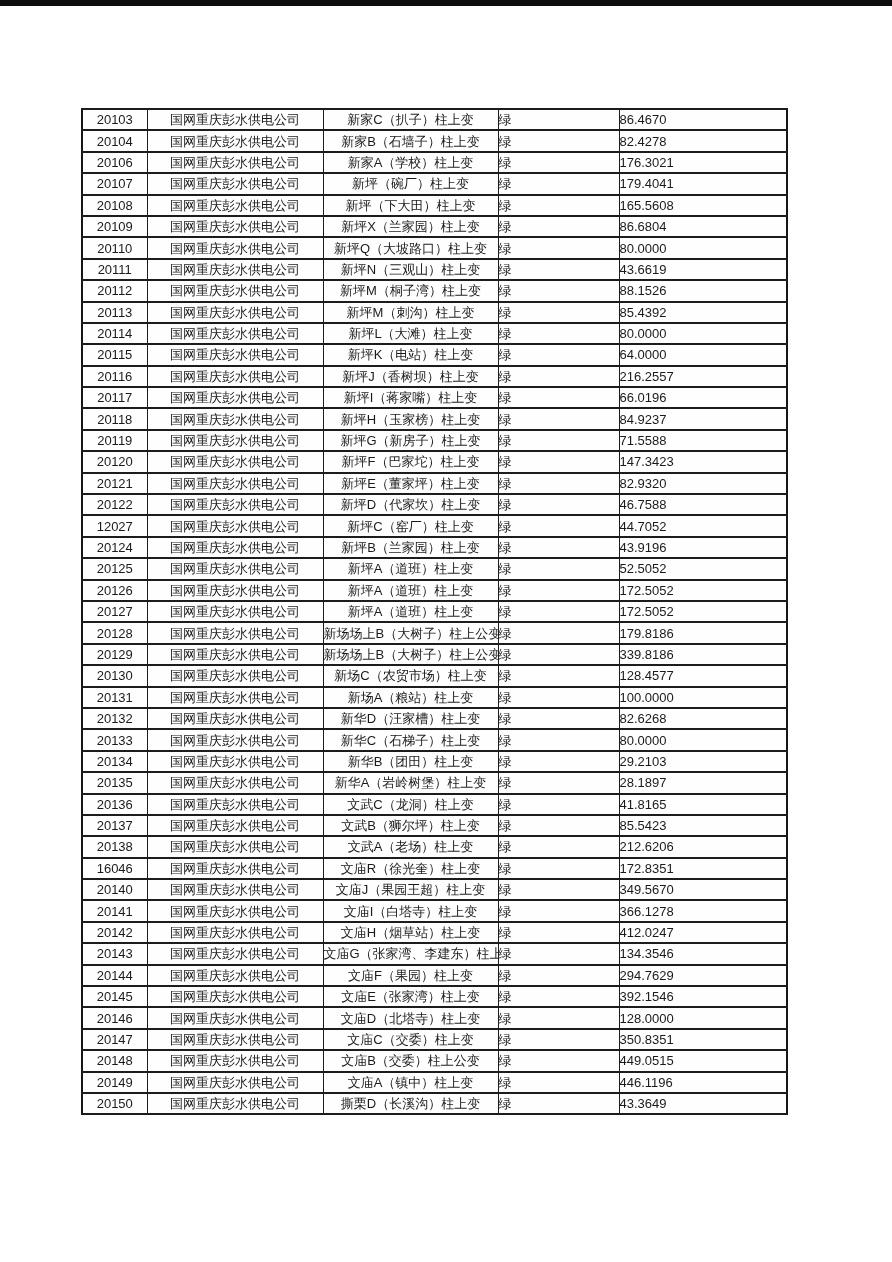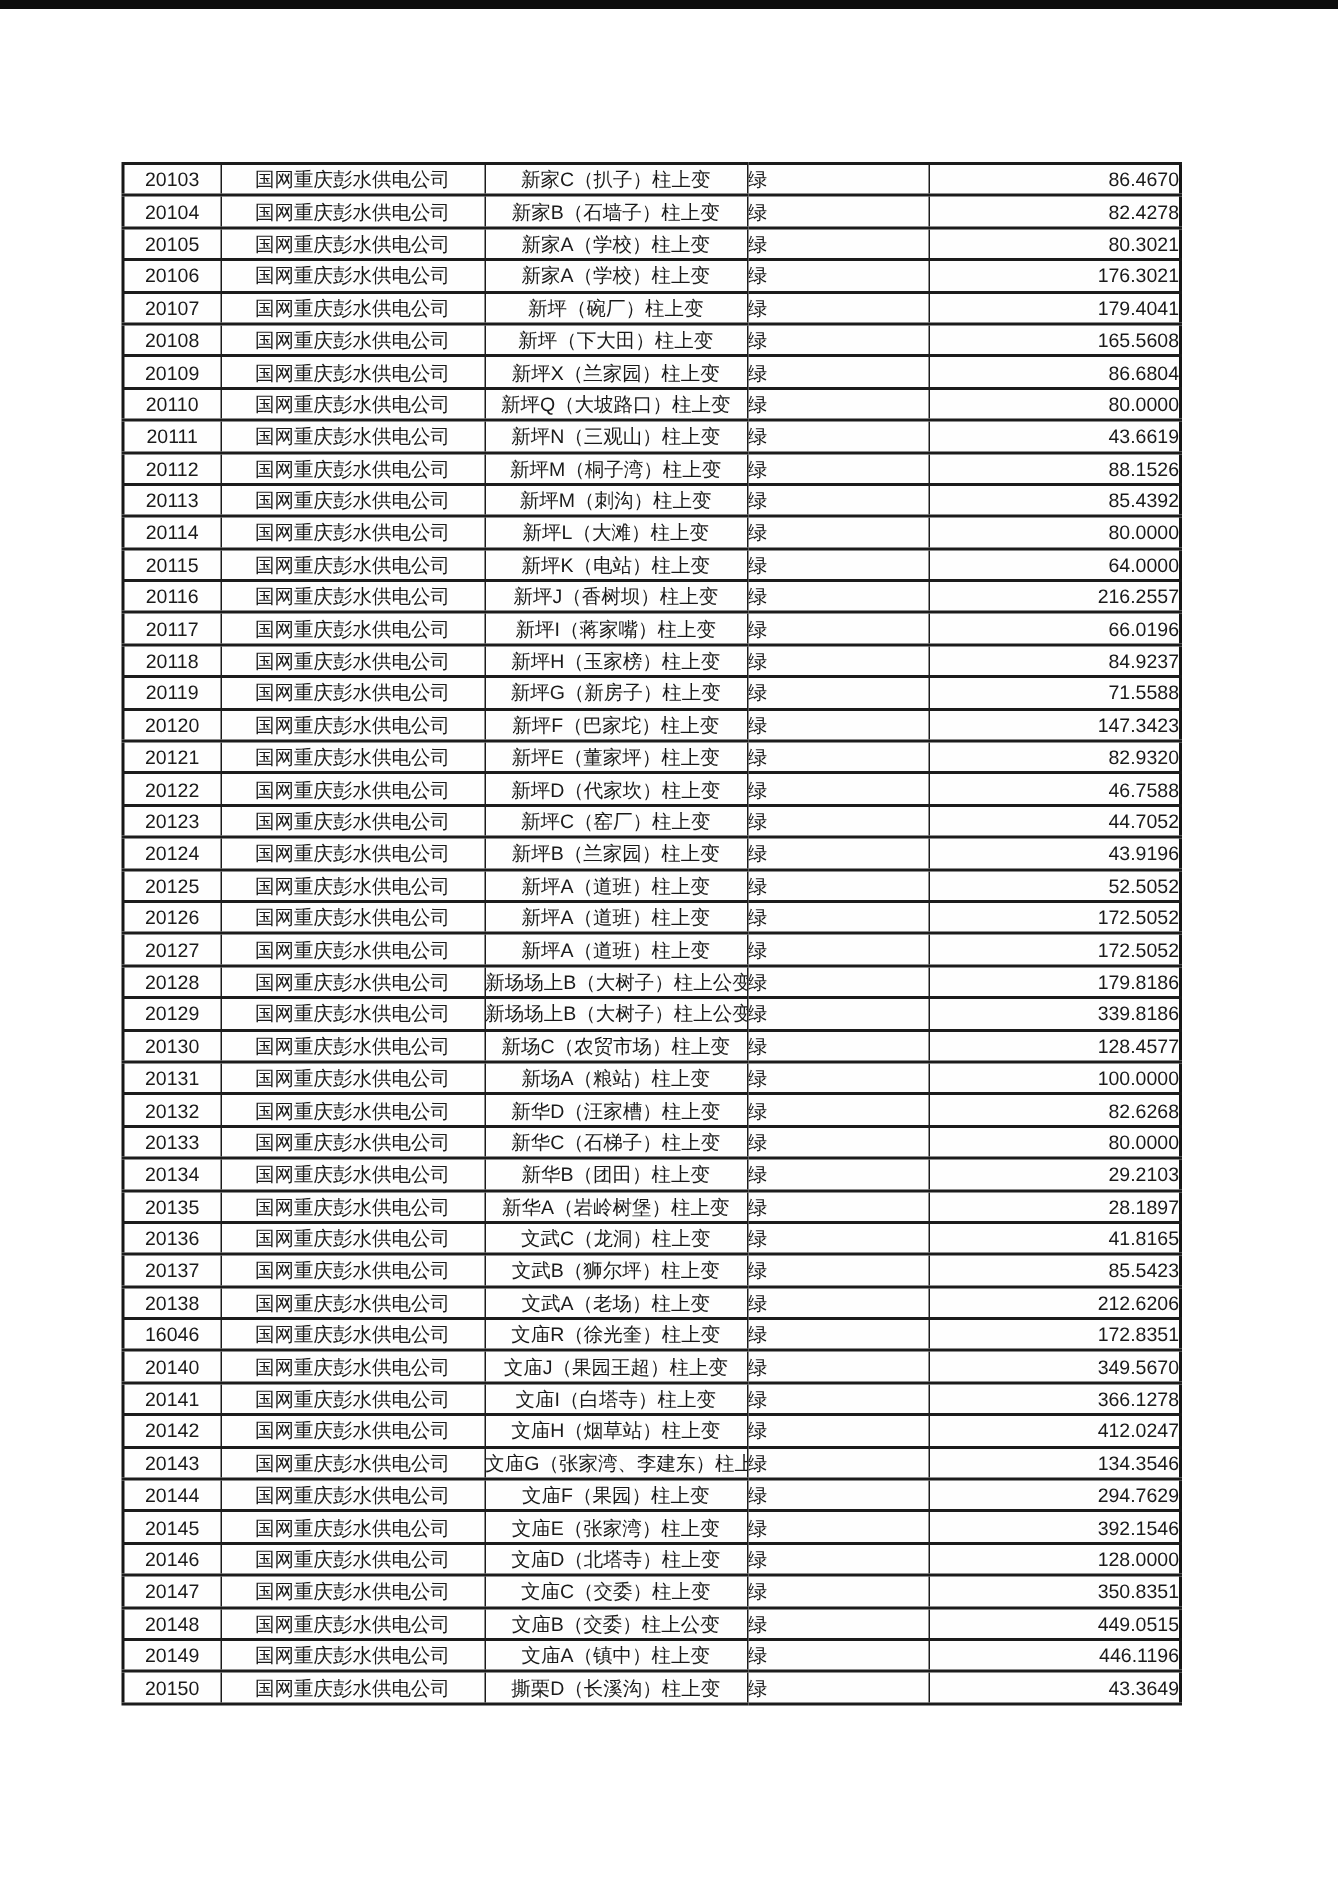--- a/index.html
+++ b/index.html
@@ -45,21 +45,21 @@
     font-size: 13px;
     line-height: 19px;
     overflow: hidden;
     white-space: nowrap;
     background: #fefefe;
   }
   td.cell-id     { text-align: center; }
   td.cell-company{ text-align: center; padding-left: 5px; }
   td.cell-name   { text-align: center; padding-left: 4px; }
   td.cell-status { text-align: left; padding-left: 3px; }
-  td.cell-value  { text-align: right; font-variant-numeric: tabular-nums; }
+  td.cell-value  { text-align: left; font-variant-numeric: tabular-nums; }
 </style>
 </head>
 <body>
 
 <div class="top-bar"></div>
 
 <div class="sheet-wrap">
   <table class="sheet-table">
     <colgroup>
       <col style="width:65px">
@@ -77,31 +77,24 @@
     <td class="cell-value">86.4670</td>
   </tr>
         <tr>
     <td class="cell-id">20104</td>
     <td class="cell-company">国网重庆彭水供电公司</td>
     <td class="cell-name">新家B（石墙子）柱上变</td>
     <td class="cell-status">绿</td>
     <td class="cell-value">82.4278</td>
   </tr>
         <tr>
-    <td class="cell-id">20105</td>
+    <td class="cell-id">20106</td>
     <td class="cell-company">国网重庆彭水供电公司</td>
     <td class="cell-name">新家A（学校）柱上变</td>
     <td class="cell-status">绿</td>
-    <td class="cell-value">80.3021</td>
-  </tr>
-        <tr>
-    <td class="cell-id">20106</td>
-    <td class="cell-company">国网重庆彭水供电公司</td>
-    <td class="cell-name">新家A（学校）柱上变</td>
-    <td class="cell-status">绿</td>
     <td class="cell-value">176.3021</td>
   </tr>
         <tr>
     <td class="cell-id">20107</td>
     <td class="cell-company">国网重庆彭水供电公司</td>
     <td class="cell-name">新坪（碗厂）柱上变</td>
     <td class="cell-status">绿</td>
     <td class="cell-value">179.4041</td>
   </tr>
         <tr>
@@ -203,21 +196,21 @@
     <td class="cell-value">82.9320</td>
   </tr>
         <tr>
     <td class="cell-id">20122</td>
     <td class="cell-company">国网重庆彭水供电公司</td>
     <td class="cell-name">新坪D（代家坎）柱上变</td>
     <td class="cell-status">绿</td>
     <td class="cell-value">46.7588</td>
   </tr>
         <tr>
-    <td class="cell-id">20123</td>
+    <td class="cell-id">12027</td>
     <td class="cell-company">国网重庆彭水供电公司</td>
     <td class="cell-name">新坪C（窑厂）柱上变</td>
     <td class="cell-status">绿</td>
     <td class="cell-value">44.7052</td>
   </tr>
         <tr>
     <td class="cell-id">20124</td>
     <td class="cell-company">国网重庆彭水供电公司</td>
     <td class="cell-name">新坪B（兰家园）柱上变</td>
     <td class="cell-status">绿</td>

